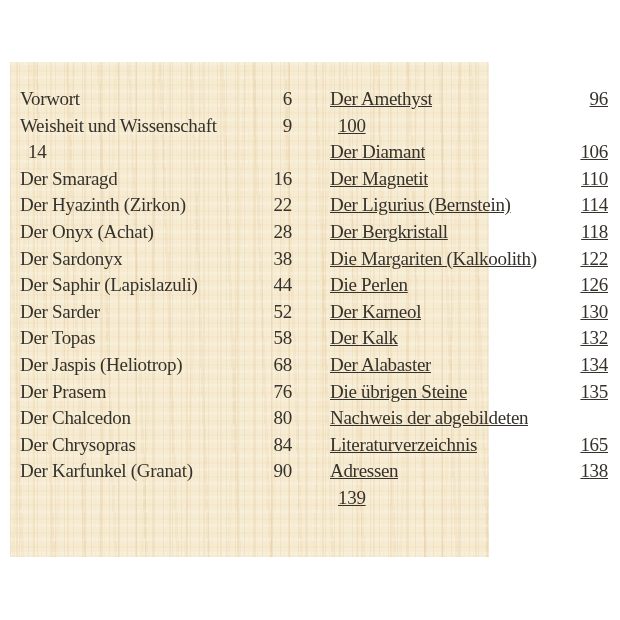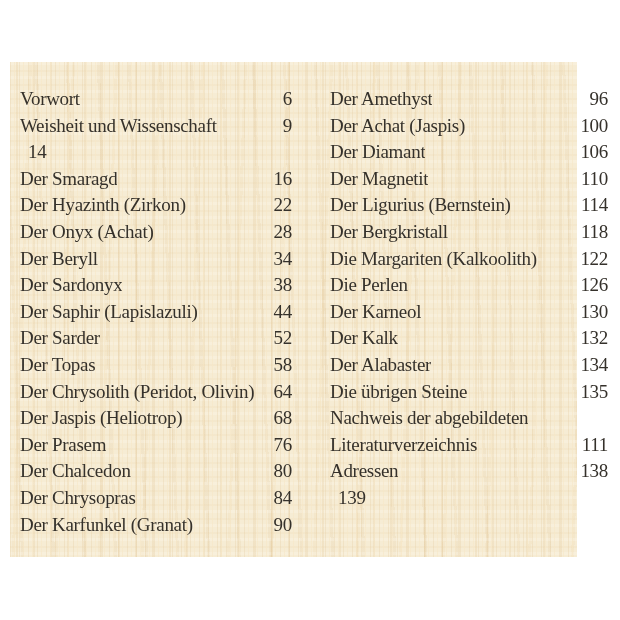--- a/index.html
+++ b/index.html
@@ -8,40 +8,40 @@
     width: 620px;
     height: 620px;
     background: #ffffff;
     overflow: hidden;
     font-family: "Liberation Serif", "DejaVu Serif", serif;
   }
   .paper {
     position: absolute;
     left: 10px;
     top: 62px;
-    width: 567px;
+    width: 479px;
     height: 495px;
     background-color: var(--paper-base, #f6ecd4);
     background-image:
       repeating-linear-gradient(90deg, rgba(221,190,140,0.22) 0 1px, rgba(0,0,0,0) 1px 4px, rgba(247,231,198,0.55) 4px 5px, rgba(0,0,0,0) 5px 9px),
       repeating-linear-gradient(90deg, rgba(0,0,0,0) 0 6px, rgba(229,202,156,0.28) 6px 8px, rgba(0,0,0,0) 8px 17px),
       repeating-linear-gradient(180deg, rgba(252,246,232,0.35) 0 3px, rgba(0,0,0,0) 3px 8px, rgba(236,214,174,0.20) 8px 10px, rgba(0,0,0,0) 10px 14px),
       repeating-linear-gradient(88deg, rgba(0,0,0,0) 0 11px, rgba(215,183,132,0.14) 11px 14px, rgba(0,0,0,0) 14px 31px),
       repeating-linear-gradient(92deg, rgba(0,0,0,0) 0 19px, rgba(240,220,182,0.30) 19px 22px, rgba(0,0,0,0) 22px 43px);
   }
   .col {
     position: absolute;
     top: 24px;
     color: var(--paper-text, #35312b);
     font-size: 19px;
     line-height: 26.6px;
     letter-spacing: -0.3px;
   }
   .col-left  { left: 10px;  width: 272px; }
-  .col-right { left: 320px; width: 278px; }
+  .col-right { left: 320px; width: 278px; text-decoration: underline; }
   .row {
     display: flex;
     justify-content: space-between;
     align-items: baseline;
     white-space: nowrap;
   }
   .row .label { overflow: hidden; }
   .row .num { text-align: right; padding-left: 8px; }
   .row.indent .label { padding-left: 13px; }
 </style>
@@ -68,42 +68,34 @@
         </div>
         <div class="row">
           <span class="label">Der Hyazinth (Zirkon)</span>
           <span class="num">22</span>
         </div>
         <div class="row">
           <span class="label">Der Onyx (Achat)</span>
           <span class="num">28</span>
         </div>
         <div class="row">
-          <span class="label">Der Beryll</span>
-          <span class="num">34</span>
-        </div>
-        <div class="row">
           <span class="label">Der Sardonyx</span>
           <span class="num">38</span>
         </div>
         <div class="row">
           <span class="label">Der Saphir (Lapislazuli)</span>
           <span class="num">44</span>
         </div>
         <div class="row">
           <span class="label">Der Sarder</span>
           <span class="num">52</span>
         </div>
         <div class="row">
           <span class="label">Der Topas</span>
           <span class="num">58</span>
-        </div>
-        <div class="row">
-          <span class="label">Der Chrysolith (Peridot, Olivin)</span>
-          <span class="num">64</span>
         </div>
         <div class="row">
           <span class="label">Der Jaspis (Heliotrop)</span>
           <span class="num">68</span>
         </div>
         <div class="row">
           <span class="label">Der Prasem</span>
           <span class="num">76</span>
         </div>
         <div class="row">
@@ -118,21 +110,20 @@
           <span class="label">Der Karfunkel (Granat)</span>
           <span class="num">90</span>
         </div>
       </div>
     <div class="col col-right" id="col-1">
         <div class="row">
           <span class="label">Der Amethyst</span>
           <span class="num">96</span>
         </div>
         <div class="row">
-          <span class="label">Der Achat (Jaspis)</span>
           <span class="num">100</span>
         </div>
         <div class="row">
           <span class="label">Der Diamant</span>
           <span class="num">106</span>
         </div>
         <div class="row">
           <span class="label">Der Magnetit</span>
           <span class="num">110</span>
         </div>
@@ -167,21 +158,21 @@
         <div class="row">
           <span class="label">Die übrigen Steine</span>
           <span class="num">135</span>
         </div>
         <div class="row">
           <span class="label">Nachweis der abgebildeten</span>
           <span class="num"></span>
         </div>
         <div class="row">
           <span class="label">Literaturverzeichnis</span>
-          <span class="num">111</span>
+          <span class="num">165</span>
         </div>
         <div class="row">
           <span class="label">Adressen</span>
           <span class="num">138</span>
         </div>
         <div class="row">
           <span class="num">139</span>
         </div>
       </div>
   </div>

